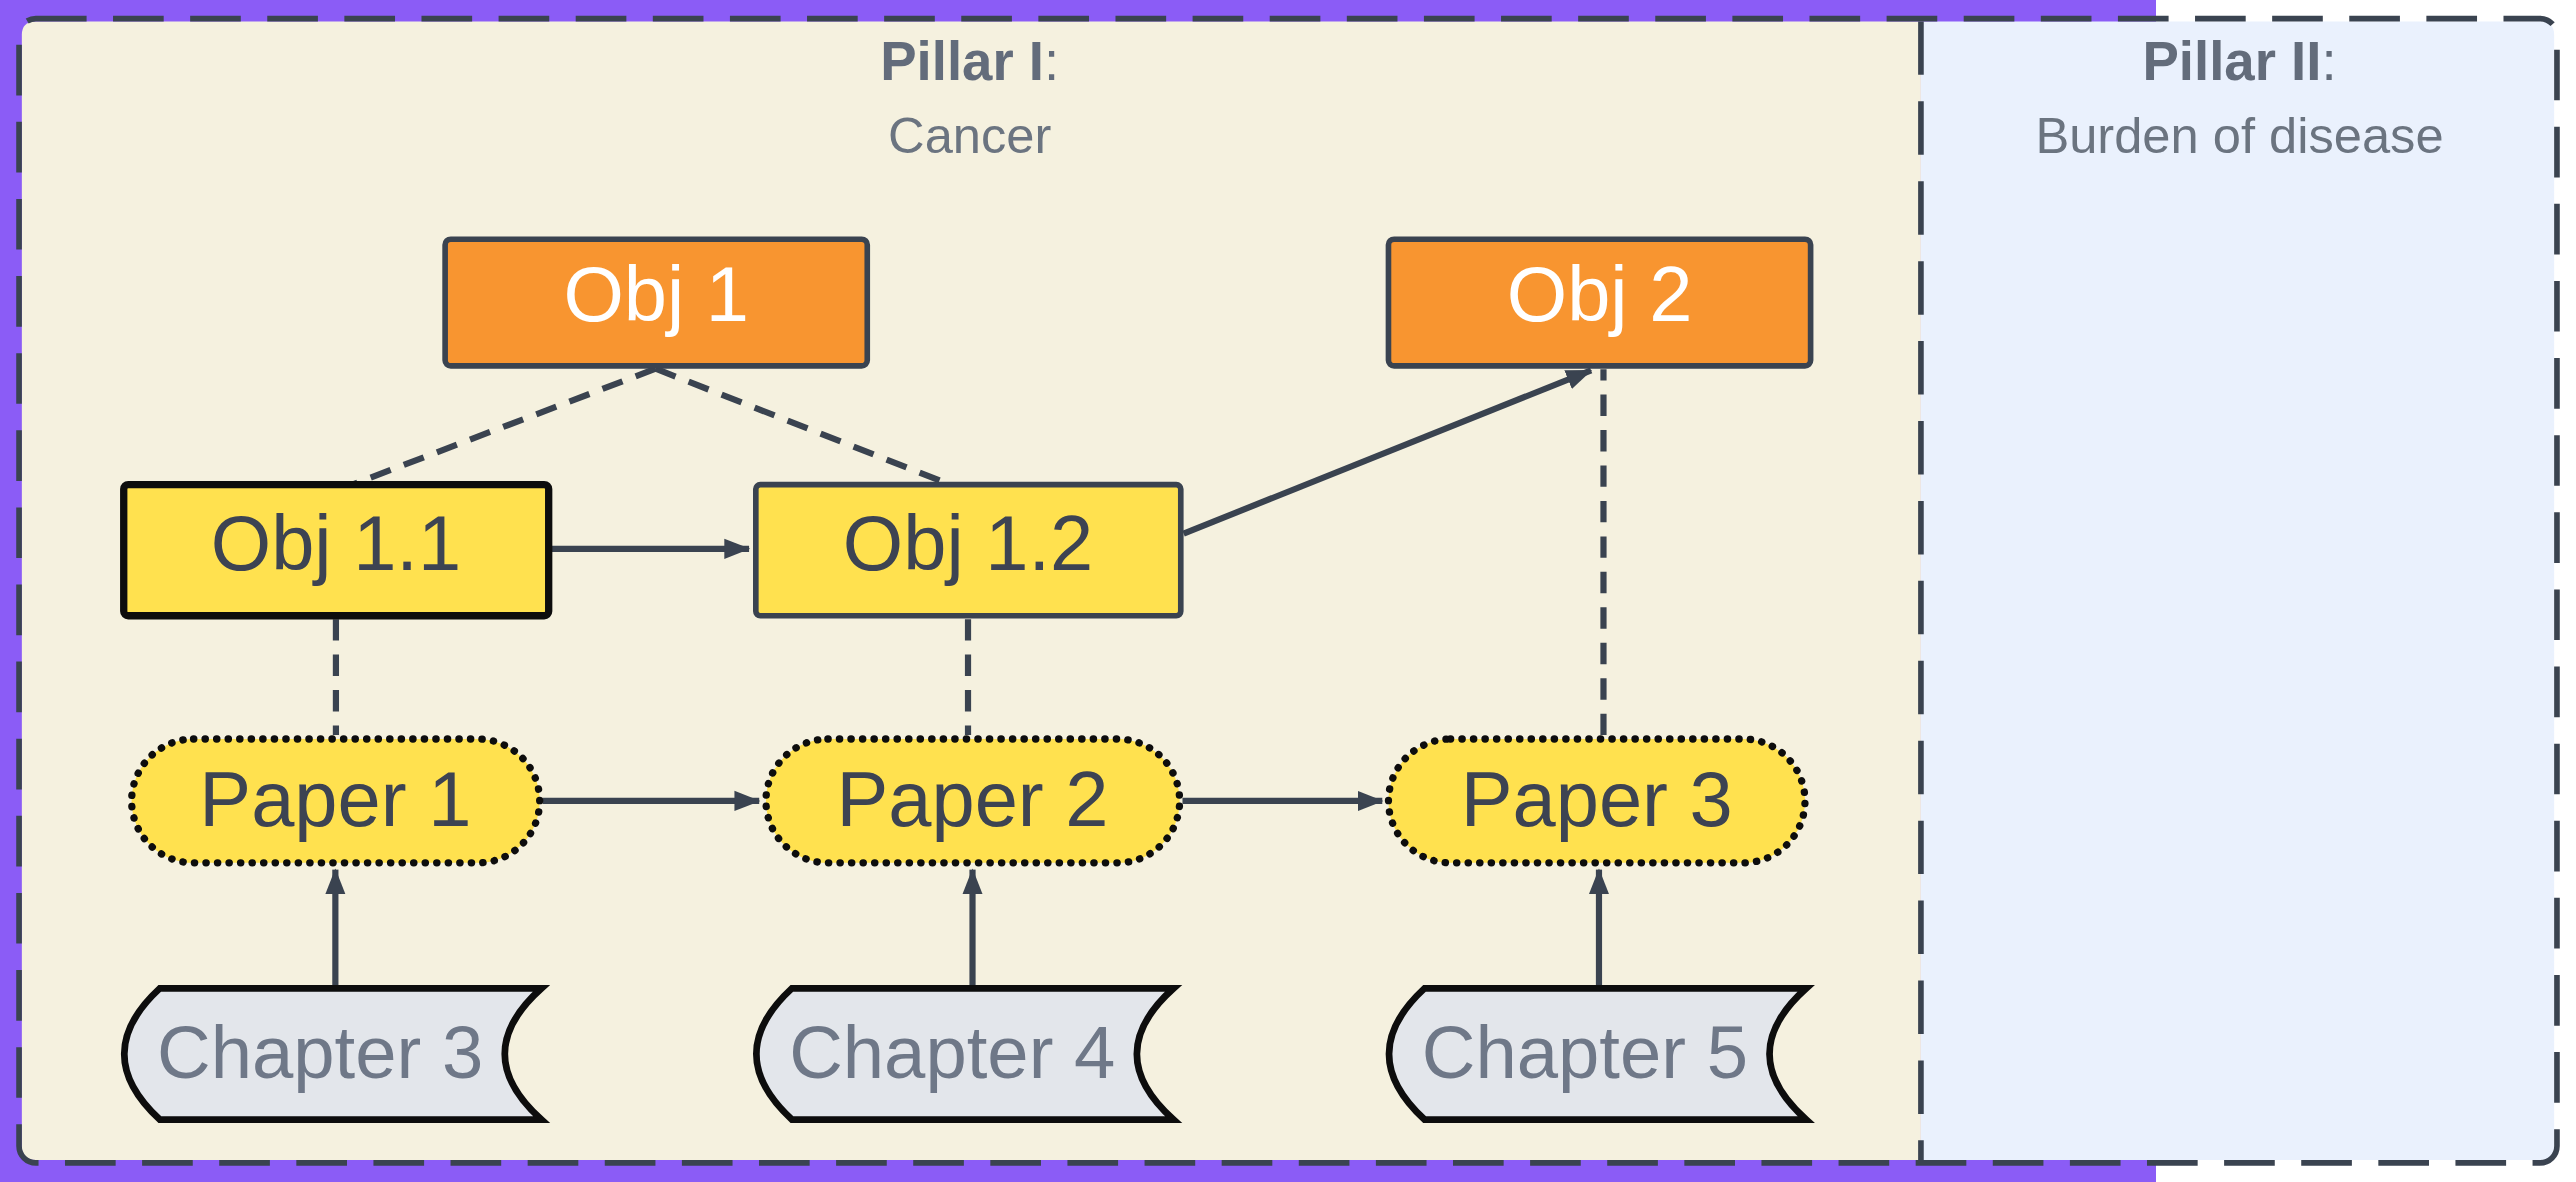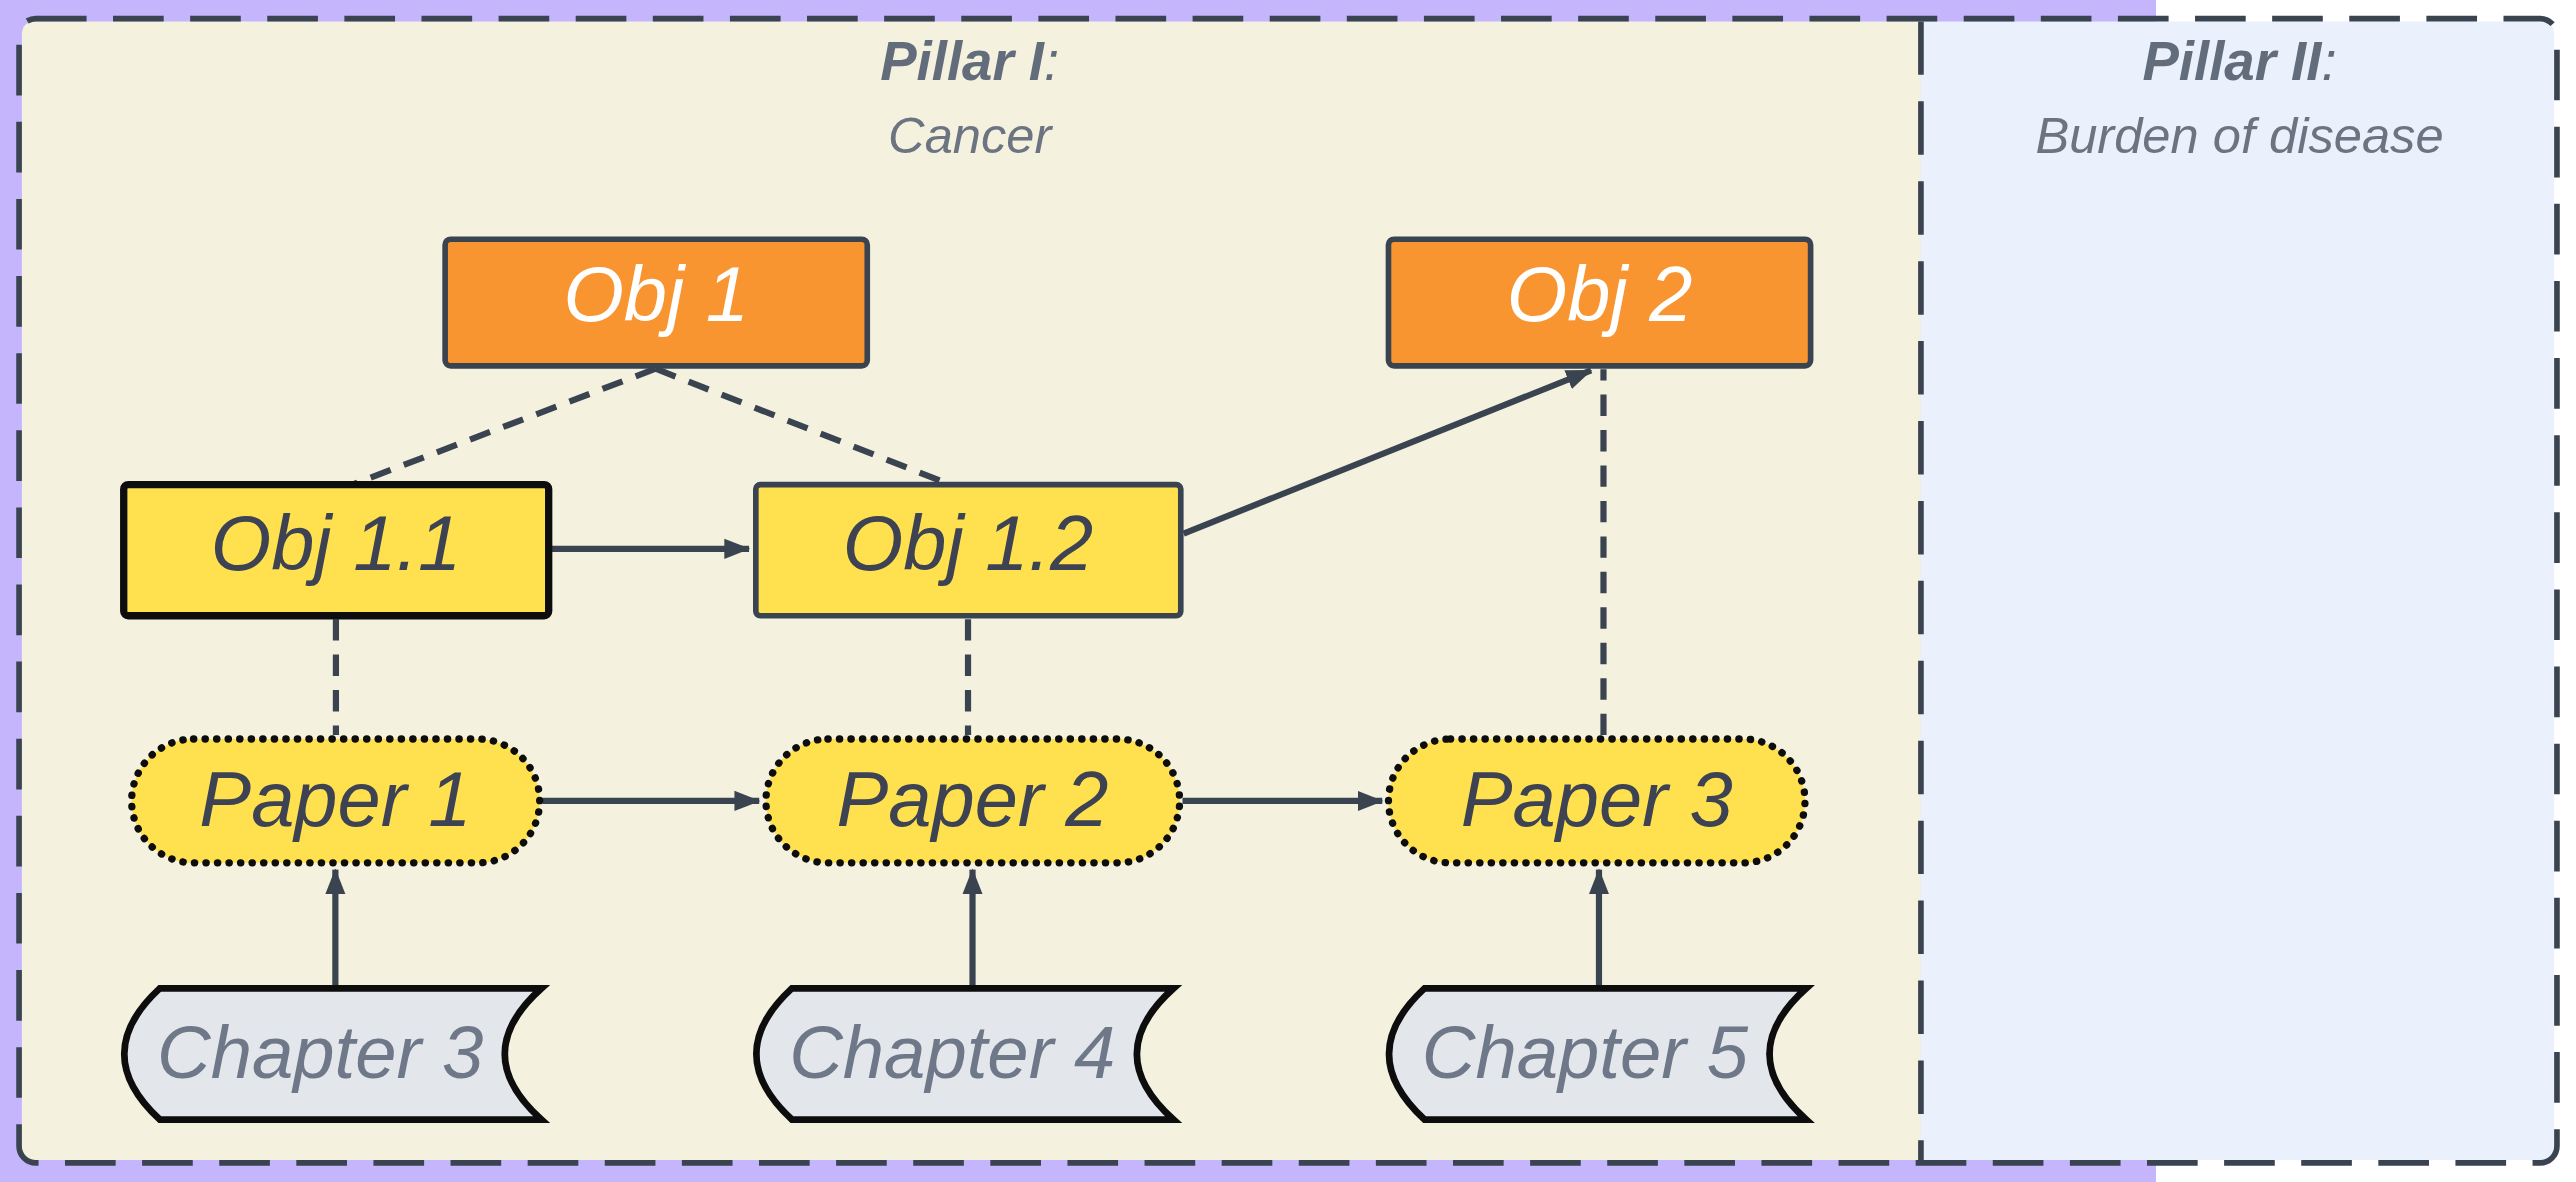--- a/index.html
+++ b/index.html
@@ -1,16 +1,16 @@
 <!DOCTYPE html>
 <html style="font-size:9px"><head>
 <meta charset="utf-8">
 <style>
   html,body{margin:0;padding:0;background:#ffffff;}
-  .canvas{width:2156px;height:1182px;position:relative;background:#c4b5fd;font-style:italic;}
+  .canvas{width:2156px;height:1182px;position:relative;background:#8b5cf6;}
   svg{display:block;}
   text{font-family:"Liberation Sans","DejaVu Sans",sans-serif;text-anchor:middle;}
   .p1-fill{fill:#f5f1df;}
   .p2-fill{fill:#eaf1fd;}
   .outer-border{fill:none;stroke:#3a4350;stroke-width:10;stroke-dasharray:90 47;}
   .divider{fill:none;stroke:#3a4350;stroke-width:10;stroke-dasharray:95 47;}
   .obj{fill:#f89530;stroke:#3a4350;stroke-width:10;}
   .sub{fill:#ffe14f;}
   .sub-hl{stroke:#0d0d0d;stroke-width:13;}
   .sub-n{stroke:#3a4350;stroke-width:10;}

